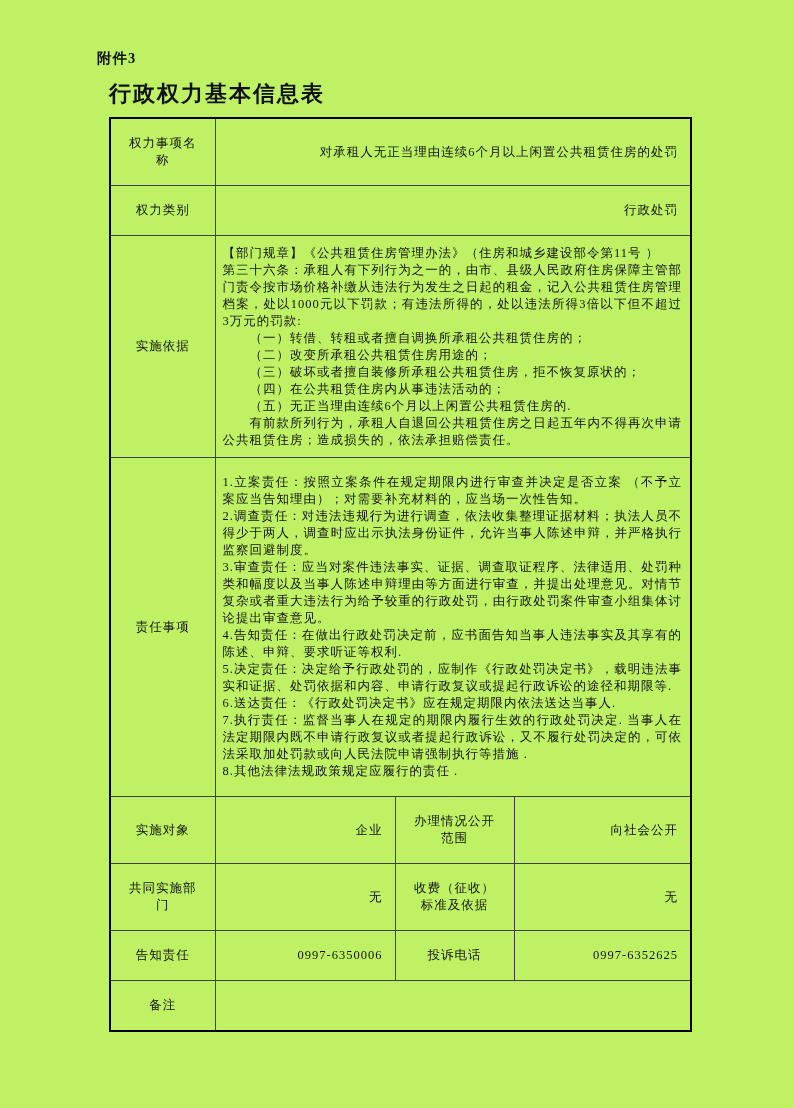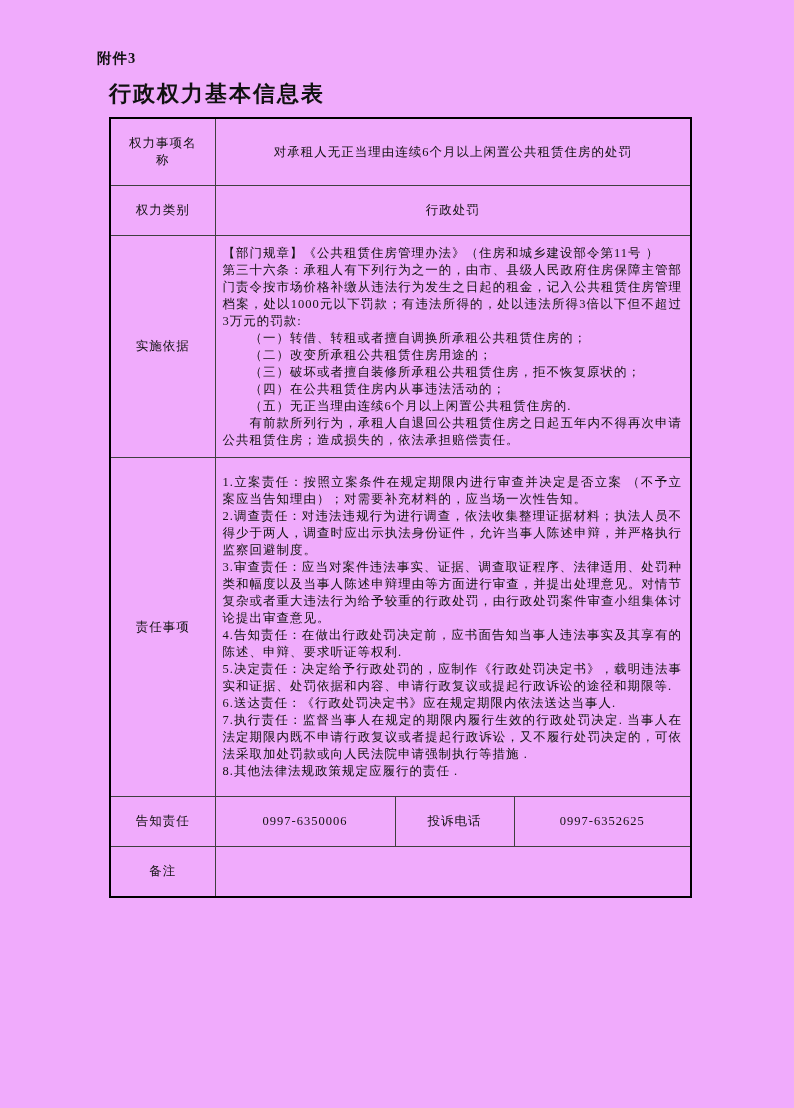--- a/index.html
+++ b/index.html
@@ -4,21 +4,21 @@
 <style>
   html, body {
     margin: 0;
     padding: 0;
     background: #ffffff;
   }
   .page {
     position: relative;
     width: 794px;
     height: 1108px;
-    background: #f0abfc;
+    background: #bef264;
     color: #111111;
     font-family: "Liberation Serif", "DejaVu Serif", serif;
     overflow: hidden;
   }
   .attachment {
     position: absolute;
     left: 97px;
     top: 49px;
     font-size: 14.5px;
     font-weight: bold;
@@ -52,22 +52,22 @@
     vertical-align: middle;
     color: #111111;
   }
   td.lbl {
     text-align: center;
     padding: 16px;
     letter-spacing: 1px;
     line-height: 17px;
   }
   td.cval {
-    text-align: center;
-    padding: 2px 20px;
+    text-align: right;
+    padding: 2px 12px;
     line-height: 17px;
   }
   td.phone {
     letter-spacing: 2px;
   }
   td.txt {
     text-align: justify;
     white-space: pre-wrap;
     padding: 6px 8px 6px 7px;
     line-height: 17px;
@@ -115,20 +115,32 @@
         <td class="lbl">责任事项</td>
         <td class="txt" colspan="3">1.立案责任：按照立案条件在规定期限内进行审查并决定是否立案 （不予立案应当告知理由）；对需要补充材料的，应当场一次性告知。
 2.调查责任：对违法违规行为进行调查，依法收集整理证据材料；执法人员不得少于两人，调查时应出示执法身份证件，允许当事人陈述申辩，并严格执行监察回避制度。
 3.审查责任：应当对案件违法事实、证据、调查取证程序、法律适用、处罚种类和幅度以及当事人陈述申辩理由等方面进行审查，并提出处理意见。对情节复杂或者重大违法行为给予较重的行政处罚，由行政处罚案件审查小组集体讨论提出审查意见。
 4.告知责任：在做出行政处罚决定前，应书面告知当事人违法事实及其享有的陈述、申辩、要求听证等权利.
 5.决定责任：决定给予行政处罚的，应制作《行政处罚决定书》，载明违法事实和证据、处罚依据和内容、申请行政复议或提起行政诉讼的途径和期限等.
 6.送达责任：《行政处罚决定书》应在规定期限内依法送达当事人.
 7.执行责任：监督当事人在规定的期限内履行生效的行政处罚决定. 当事人在法定期限内既不申请行政复议或者提起行政诉讼，又不履行处罚决定的，可依法采取加处罚款或向人民法院申请强制执行等措施 .
 8.其他法律法规政策规定应履行的责任 .</td>
       </tr>
+      <tr style="height:50px">
+        <td class="lbl">实施对象</td>
+        <td class="cval">企业</td>
+        <td class="lbl">办理情况公开范围</td>
+        <td class="cval">向社会公开</td>
+      </tr>
+      <tr style="height:49px">
+        <td class="lbl">共同实施部门</td>
+        <td class="cval">无</td>
+        <td class="lbl">收费（征收）标准及依据</td>
+        <td class="cval">无</td>
+      </tr>
       <tr style="height:46px">
         <td class="lbl">告知责任</td>
         <td class="cval phone">0997-6350006</td>
         <td class="lbl">投诉电话</td>
         <td class="cval phone">0997-6352625</td>
       </tr>
       <tr style="height:50px">
         <td class="lbl">备注</td>
         <td class="cval" colspan="3"></td>
       </tr>

